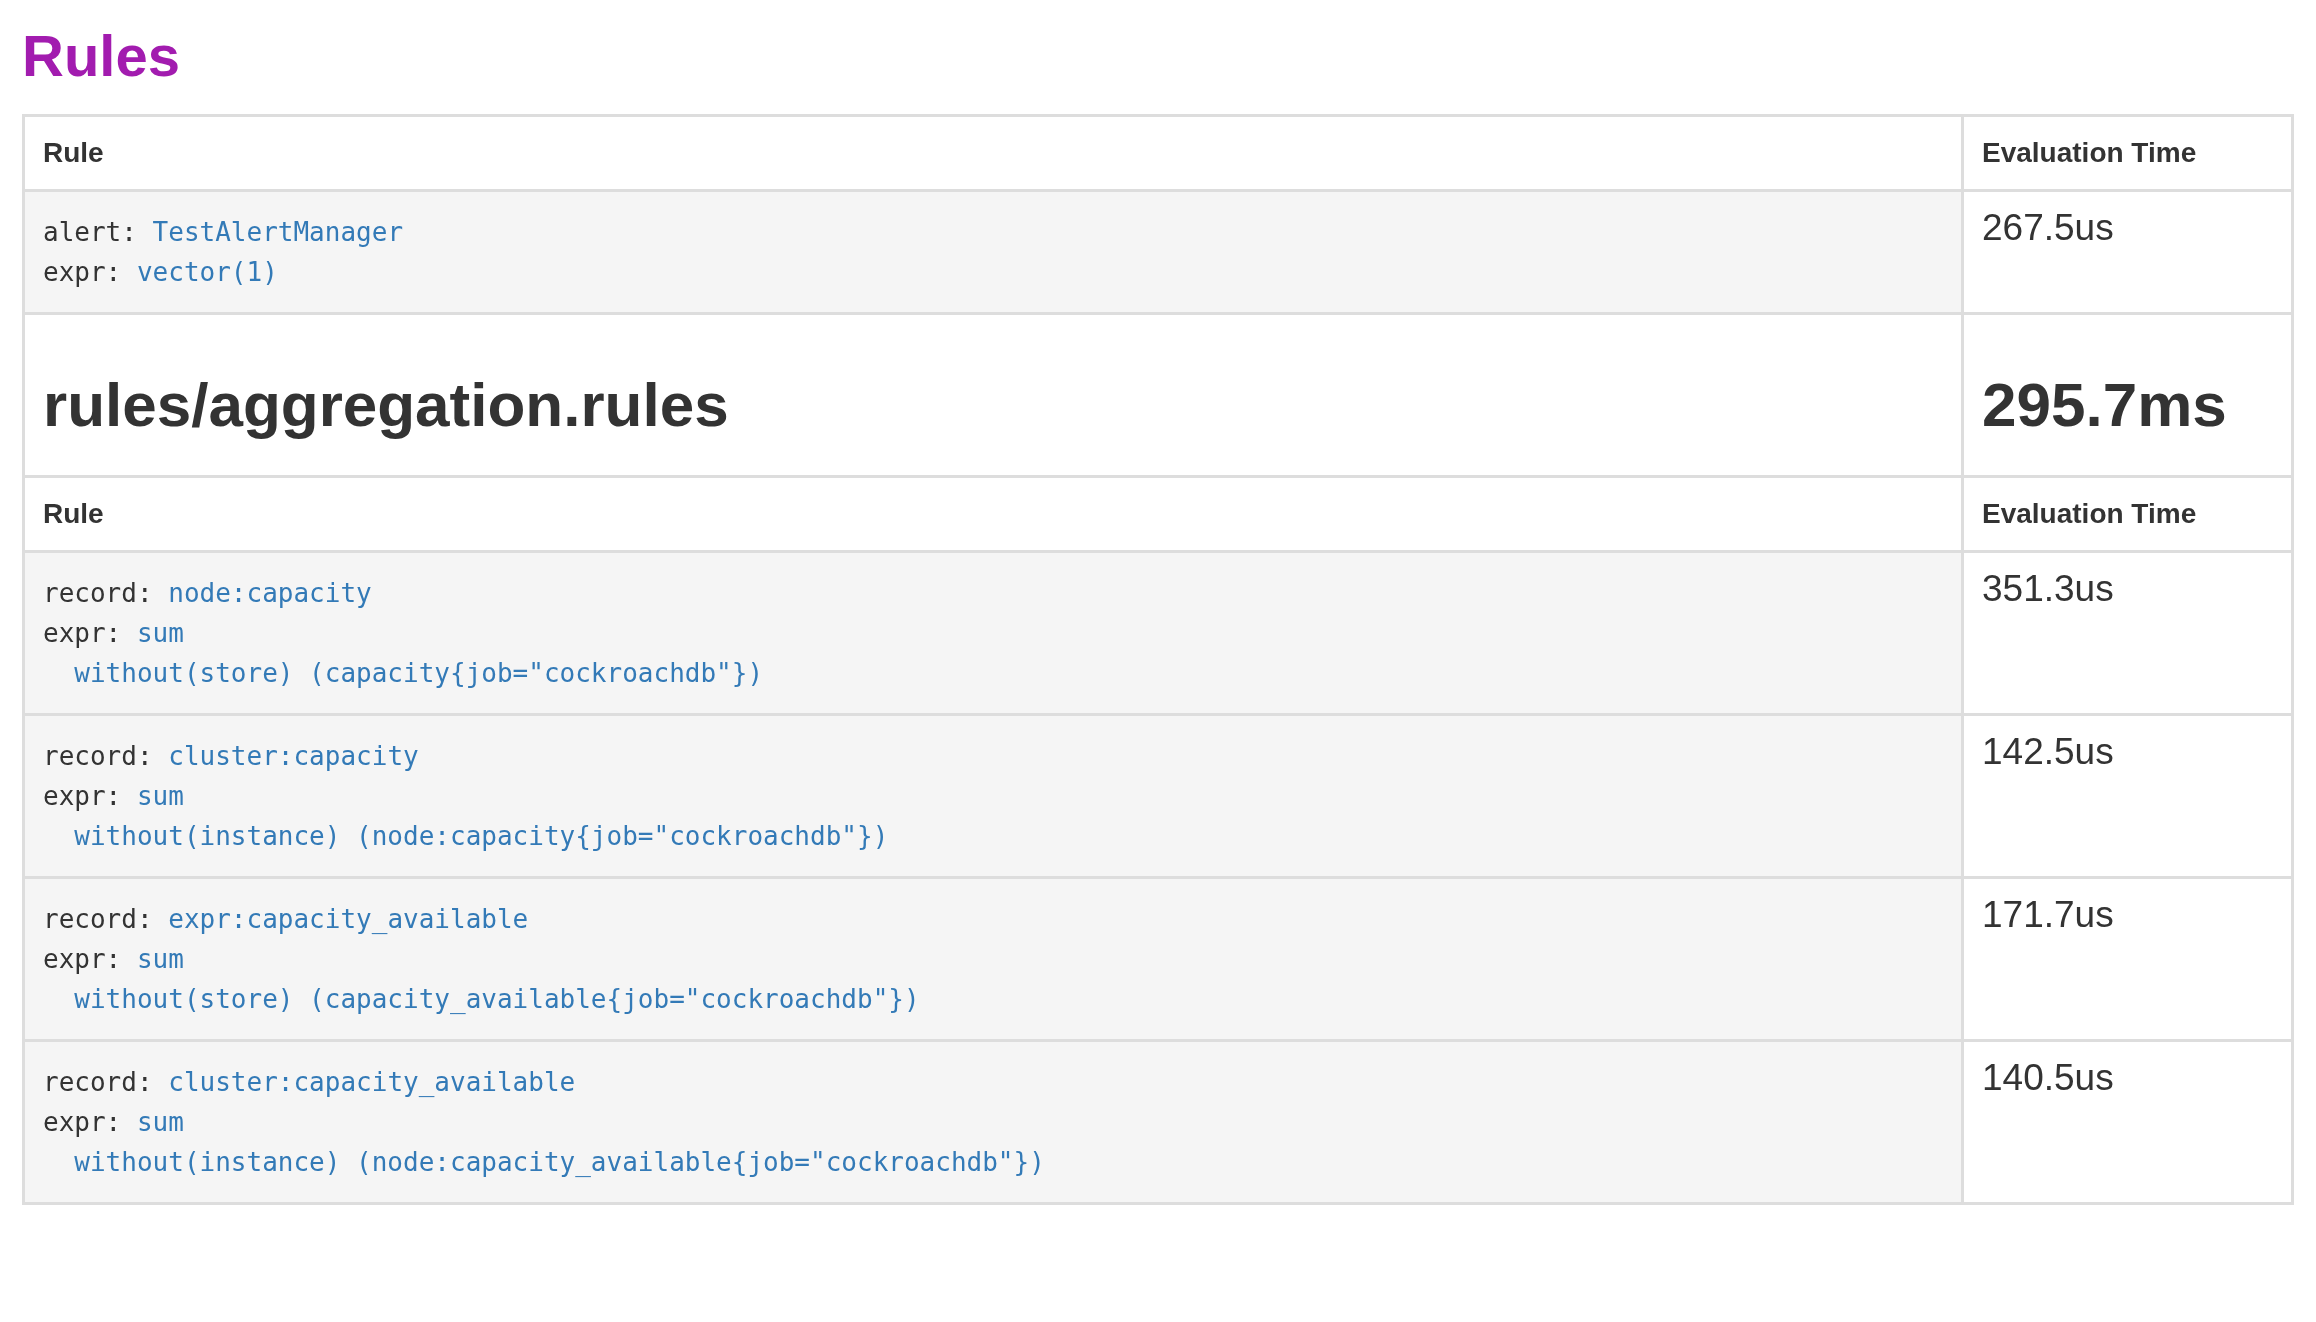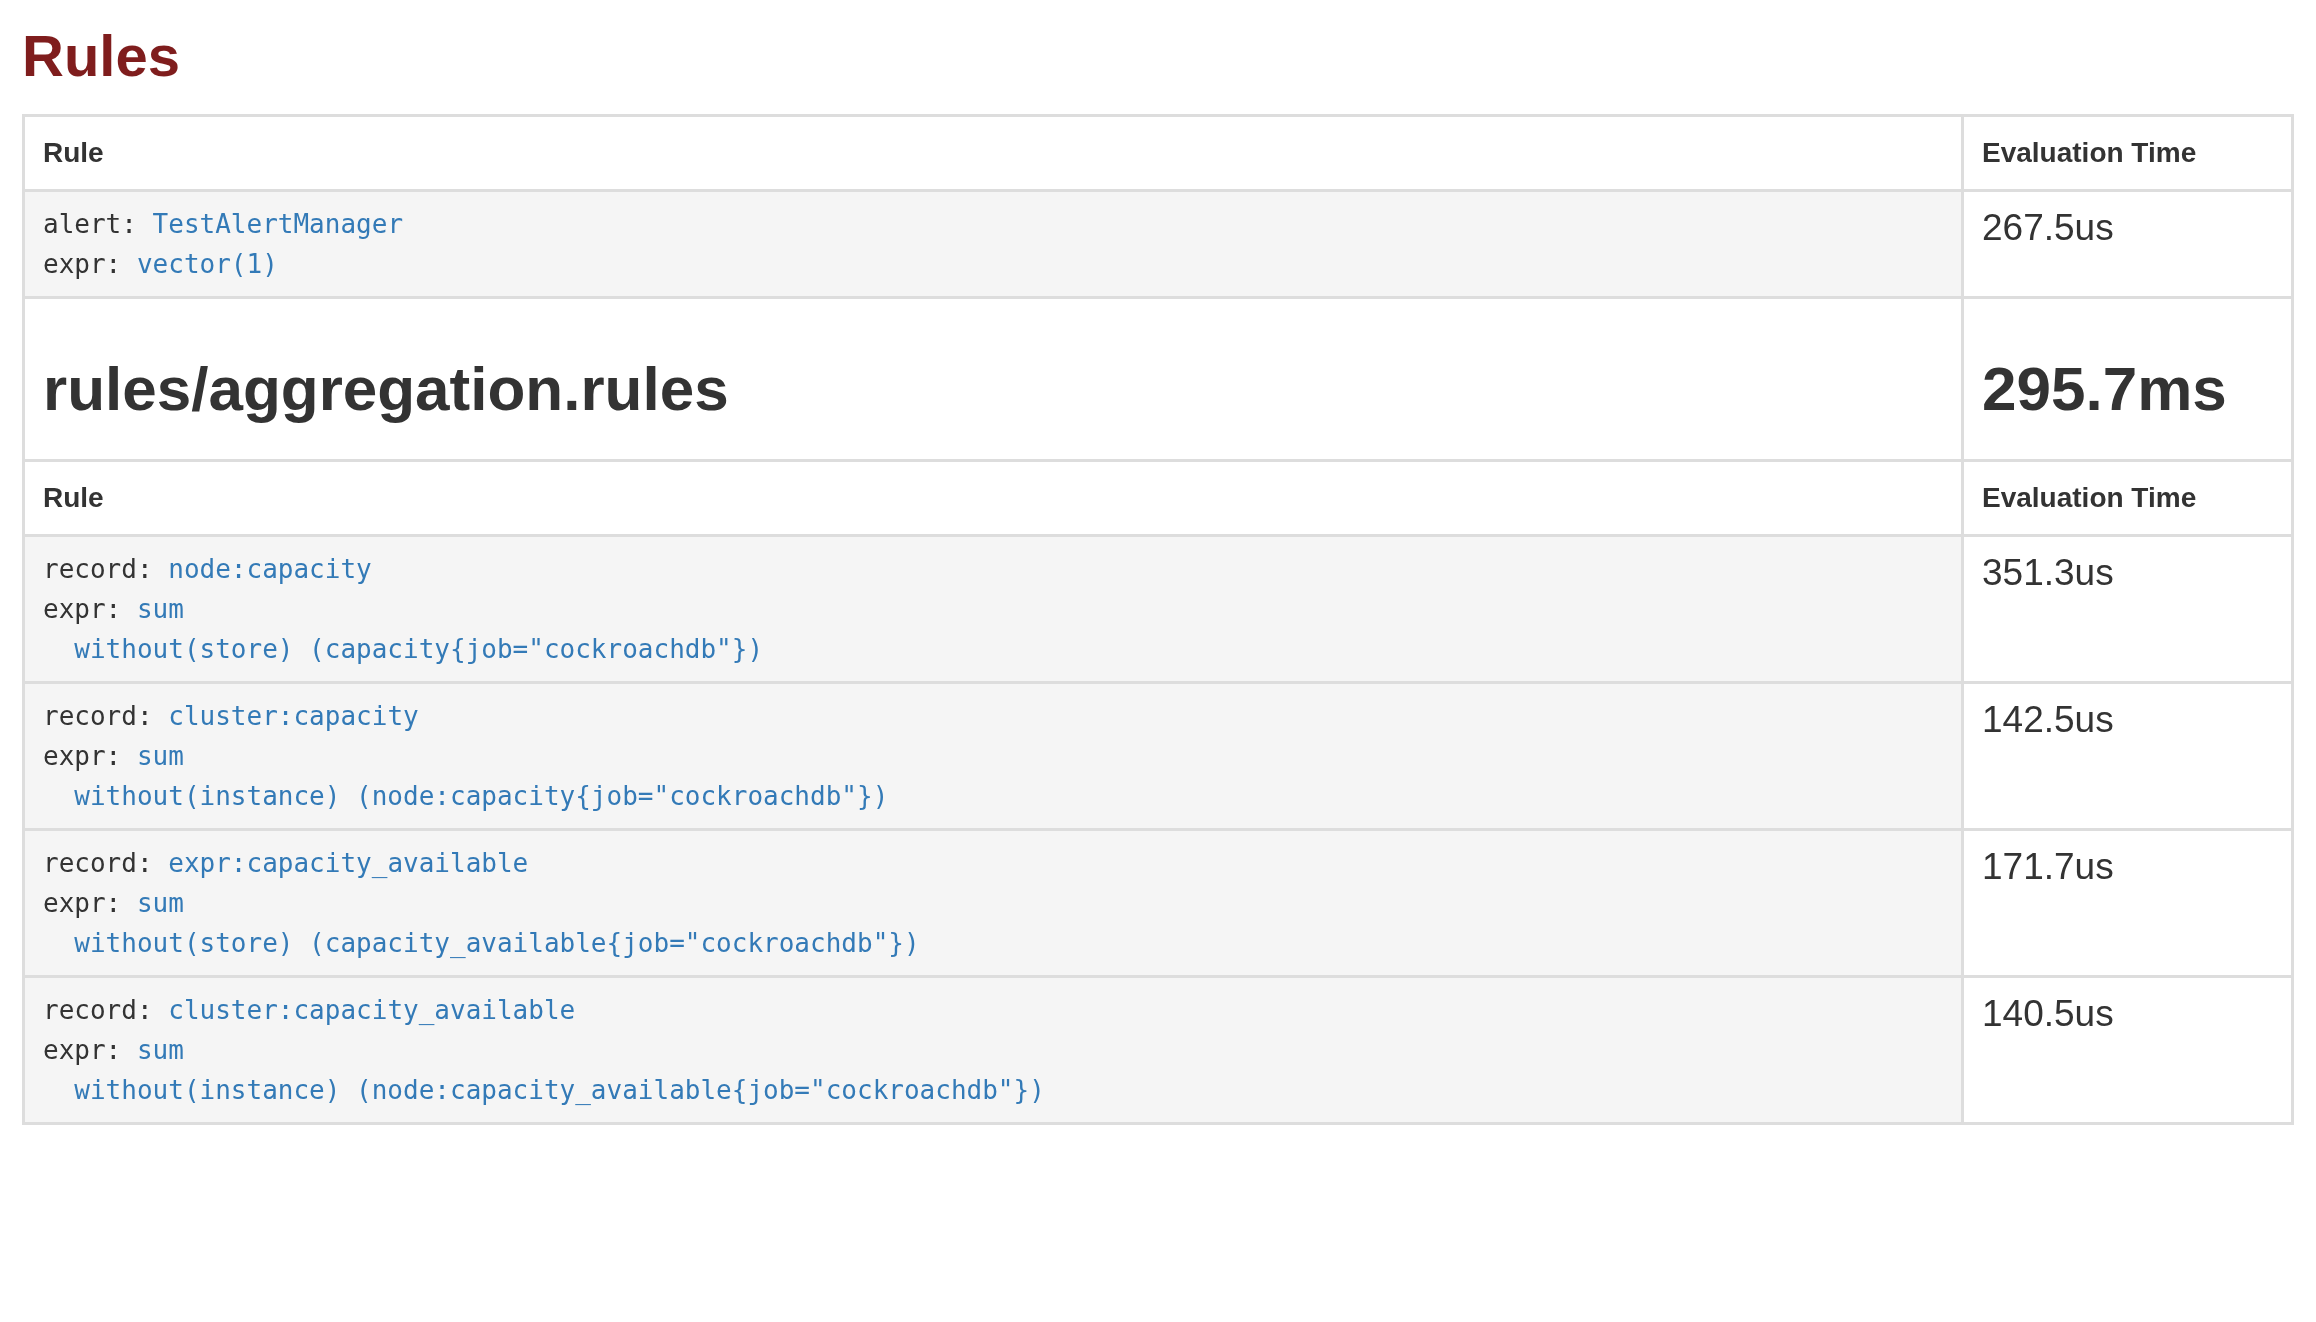--- a/index.html
+++ b/index.html
@@ -15,21 +15,21 @@
     height: 1322px;
     overflow: hidden;
   }
   .container {
     padding: 0 22px;
   }
   h1.page-title {
     font-size: 58px;
     line-height: 64px;
     font-weight: bold;
-    color: #7f1d1d;
+    color: #a21caf;
     margin: 24px 0 26px 0;
   }
   table.rules-table {
     width: 100%;
     table-layout: fixed;
     border-collapse: collapse;
     border: 3px solid #dddddd;
   }
   col.time-col { width: 330px; }
   th, td {
@@ -55,21 +55,21 @@
     font-weight: bold;
     color: #333333;
     background: #ffffff;
   }
   td.rule-cell {
     padding: 0;
     background: #f5f5f5;
   }
   td.rule-cell pre {
     margin: 0;
-    padding: 12px 18px;
+    padding: 20px 18px;
     background: #f5f5f5;
     border: 0;
     font-family: "DejaVu Sans Mono", "Liberation Mono", monospace;
     font-size: 26px;
     line-height: 40px;
     color: #333333;
     white-space: pre;
   }
   td.time-cell {
     padding: 16px 18px;

